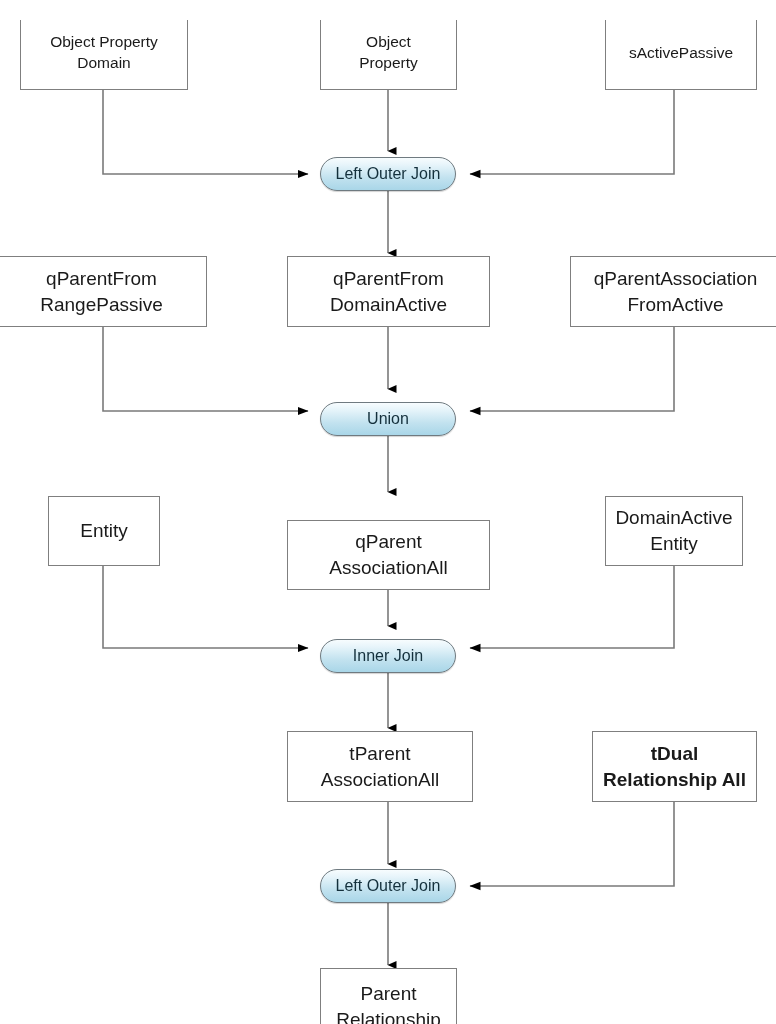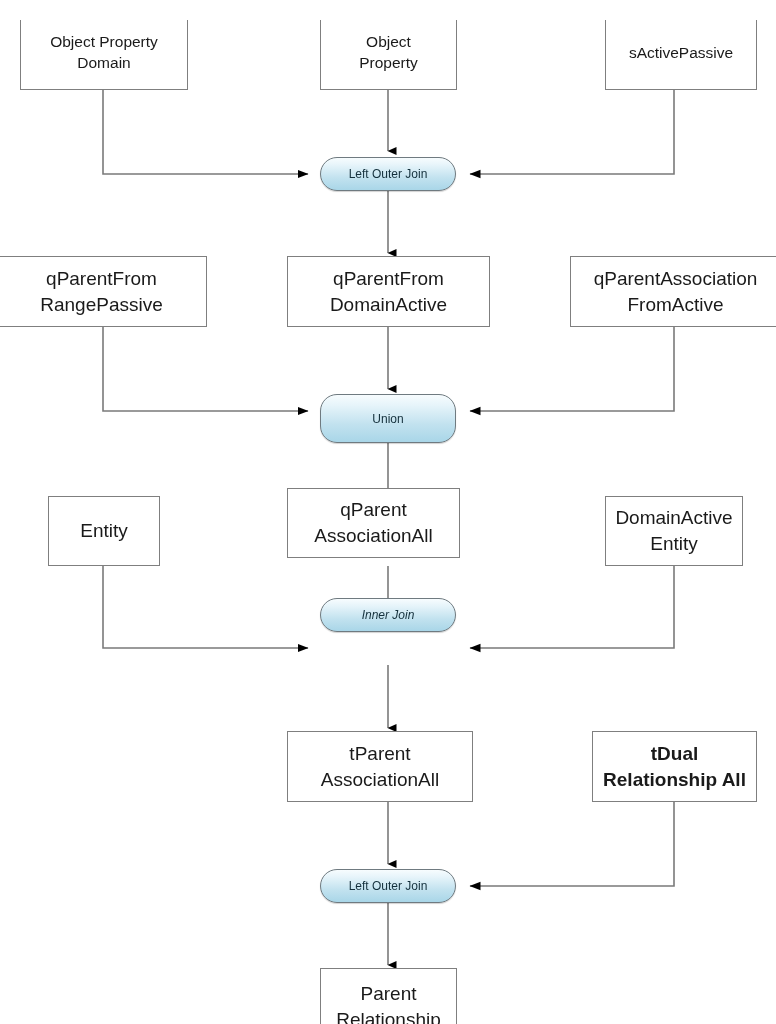--- a/index.html
+++ b/index.html
@@ -48,21 +48,21 @@
     position: absolute;
     box-sizing: border-box;
     border: 1px solid #6f7a80;
     border-radius: 17px;
     background: linear-gradient(to bottom, #f7fcfe 0%, #e6f4fa 22%, #c2e2ef 62%, #a9d6e8 100%);
     display: flex;
     align-items: center;
     justify-content: center;
     text-align: center;
     color: #14303c;
-    font-size: 12px;
+    font-size: 16px;
     font-family: "Liberation Sans", sans-serif;
     box-shadow: 0 1px 1px rgba(0,0,0,0.18);
   }
 </style>
 </head>
 <body>
 
 <div id="diagram-root">
 
   <svg class="wires" viewBox="0 0 776 1024" xmlns="http://www.w3.org/2000/svg">
@@ -116,31 +116,31 @@
 
   <div class="node-box" style="left:-4px; top:236px; width:211px; height:71px;">qParentFrom
 RangePassive</div>
 
   <div class="node-box" style="left:287px; top:236px; width:203px; height:71px;">qParentFrom
 DomainActive</div>
 
   <div class="node-box" style="left:570px; top:236px; width:211px; height:71px;">qParentAssociation
 FromActive</div>
 
-  <div class="op-node" style="left:320px; top:374px; width:136px; height:49px;">Union</div>
+  <div class="op-node" style="left:320px; top:382px; width:136px; height:34px;">Union</div>
 
   <div class="node-box" style="left:48px; top:476px; width:112px; height:70px;">Entity</div>
 
-  <div class="node-box" style="left:287px; top:468px; width:173px; height:70px;">qParent
+  <div class="node-box" style="left:287px; top:500px; width:203px; height:70px;">qParent
 AssociationAll</div>
 
   <div class="node-box" style="left:605px; top:476px; width:138px; height:70px;">DomainActive
 Entity</div>
 
-  <div class="op-node" style="left:320px; top:578px; width:136px; height:34px;font-style:italic;">Inner Join</div>
+  <div class="op-node" style="left:320px; top:619px; width:136px; height:34px;">Inner Join</div>
 
   <div class="node-box" style="left:287px; top:711px; width:186px; height:71px;">tParent
 AssociationAll</div>
 
   <div class="node-box" style="left:592px; top:711px; width:165px; height:71px;font-weight:bold;">tDual
 Relationship All</div>
 
   <div class="op-node" style="left:320px; top:849px; width:136px; height:34px;">Left Outer Join</div>
 
   <div class="node-box" style="left:320px; top:948px; width:137px; height:78px;">Parent

